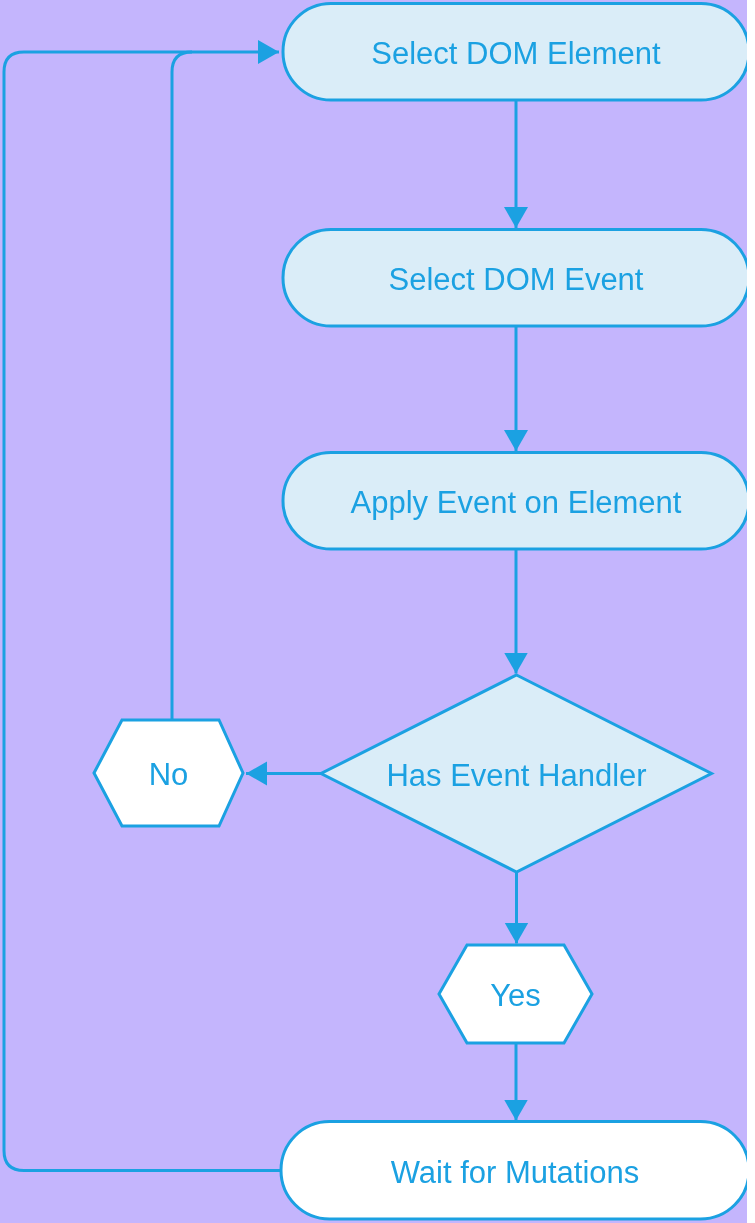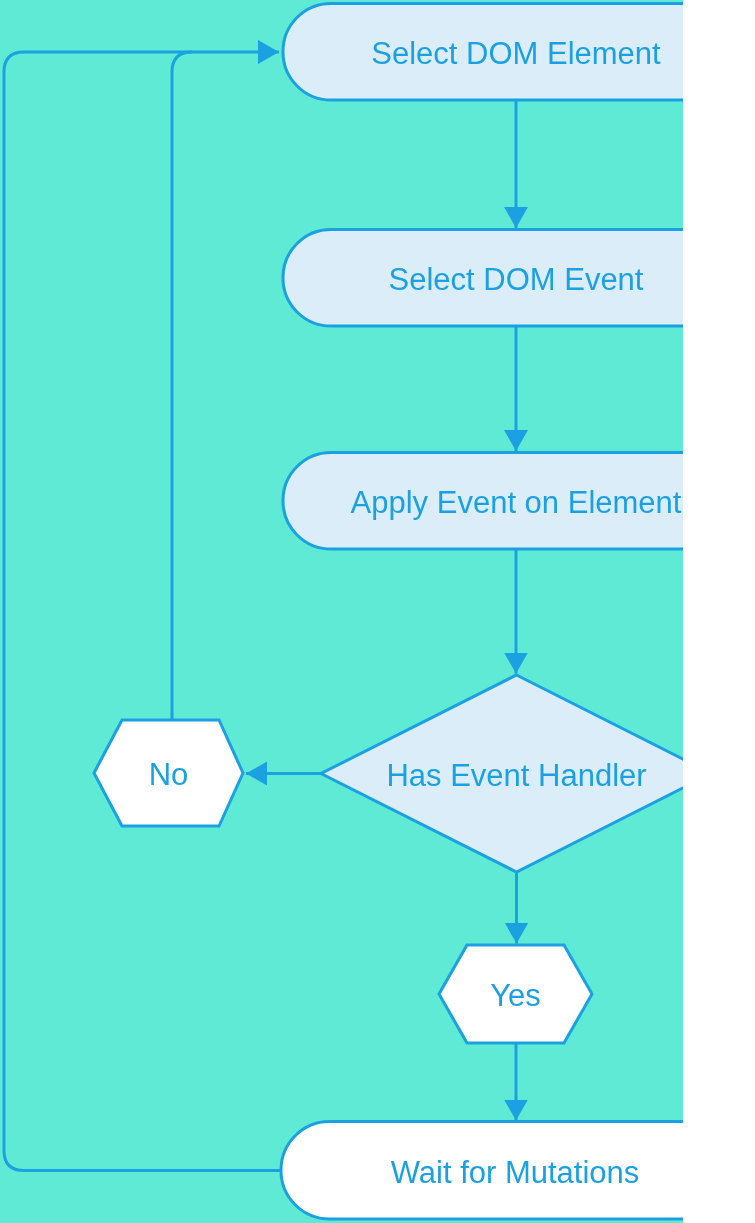--- a/index.html
+++ b/index.html
@@ -1,16 +1,16 @@
 <!DOCTYPE html>
 <html><head>
 <meta charset="utf-8">
 <style>
   html, body { margin: 0; padding: 0; background: #ffffff; }
-  .stage { position: relative; width: 683px; height: 1223px; background: #5eead4; overflow: hidden; }
+  .stage { position: relative; width: 747px; height: 1223px; background: #c4b5fd; overflow: hidden; }
   svg { display: block; }
   .edge { fill: none; stroke-width: 3px; stroke-linejoin: round; stroke-linecap: butt; }
   .shape { stroke-width: 3px; }
   .label {
     font-family: "Liberation Sans", sans-serif;
     font-size: 31px;
     text-anchor: middle;
     dominant-baseline: central;
   }
 </style>

